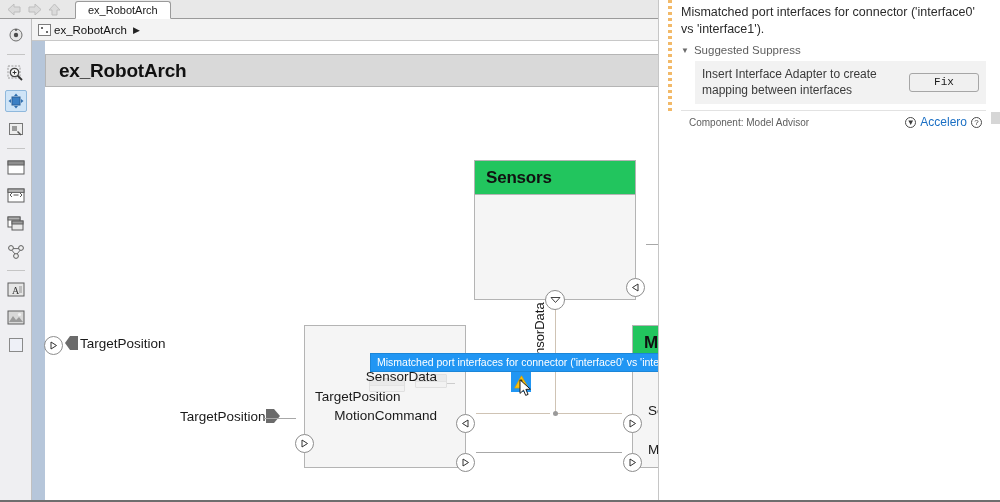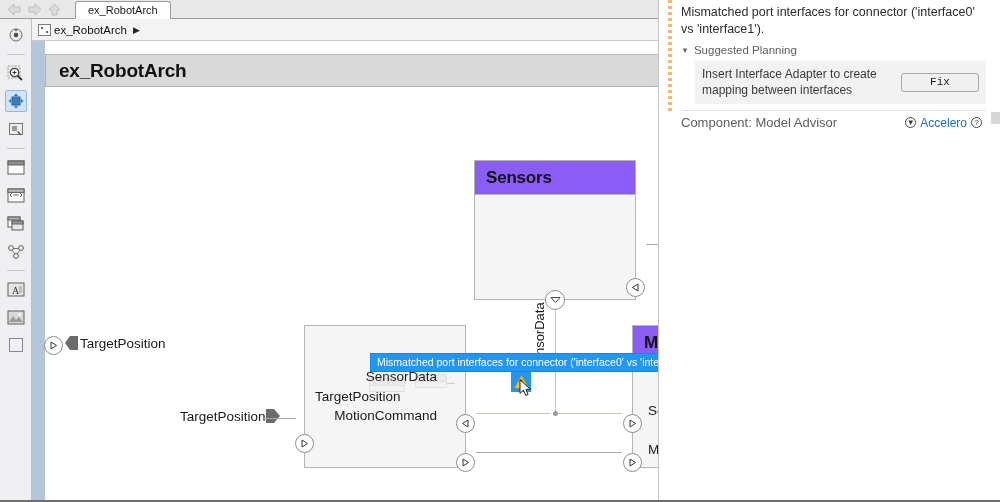--- a/index.html
+++ b/index.html
@@ -82,21 +82,21 @@
     position: absolute; left: 13px; top: 13px; width: 613px; height: 33px;
     background: #d9d9d9; border: 1px solid #b5b5b5; border-right: none;
     display: flex; align-items: center; padding-left: 13px;
     font-size: 19px; font-weight: bold; color: #111;
     letter-spacing: -.2px;
   }
 
   
   .block { position: absolute; border: 1px solid #b4b4b4; background: #f5f5f5; }
   .blockhdr {
-    height: 34px; background: #8b5cf6; border-bottom: 1px solid #b4b4b4;
+    height: 34px; background: #22c55e; border-bottom: 1px solid #b4b4b4;
     display: flex; align-items: center; padding-left: 11px;
     font-size: 17px; font-weight: bold; color: #111; letter-spacing: -.2px;
     overflow: hidden;
   }
   .blockbody { position: relative; width: 100%; height: calc(100% - 35px); }
 
   .port {
     position: absolute; width: 19px; height: 19px; border-radius: 50%;
     background: #ffffff; border: 1px solid #8d8d8d;
     display: flex; align-items: center; justify-content: center;
@@ -175,31 +175,31 @@
   .diagmsg { font-size: 12.5px; color: #2b2b2b; line-height: 17px; }
   .sugrow { display: flex; align-items: center; margin-top: 6px; }
   .caretdown { font-size: 8px; color: #6b6b6b; margin-right: 5px; }
   .sugtitle { font-size: 11.5px; color: #5e5e5e; }
   .actionbox {
     margin: 5px 0 0 14px; background: #f2f2f2;
     display: flex; align-items: center; padding: 5px 7px 6px 7px;
   }
   .actiontext { font-size: 12px; color: #3a3a3a; line-height: 16px; flex: 1; }
   .fixbtn {
-    width: 78px; height: 19px; background: #f0f0f0;
+    width: 70px; height: 19px; background: #f0f0f0;
     border: 1px solid #a6a6a6; border-radius: 3px;
     font-family: "Liberation Mono", monospace; font-size: 11px; color: #1a1a1a;
     display: flex; align-items: center; justify-content: center;
     margin-left: 16px; flex: none;
   }
   .footrow {
     display: flex; align-items: center; margin: 6px 0 0 0;
     border-top: 1px solid #e2e2e2; padding-top: 4px;
   }
-  .compname { font-size: 13px; color: #5e5e5e; flex: 1; }
+  .compname { font-size: 10px; color: #5e5e5e; flex: 1; margin-left: 8px; }
   .suppress { font-size: 12px; color: #1a6fc4; }
   .circicon {
     width: 11px; height: 11px; border-radius: 50%;
     border: 1px solid #4a4a4a; display: inline-flex;
     align-items: center; justify-content: center;
     font-size: 8px; color: #3a3a3a; margin: 0 4px;
   }
   
   .rsb {
     position: absolute; right: 0; top: 112px; width: 9px; height: 12px;
@@ -459,21 +459,21 @@
     </div>
   </div>
 
   <div class="rightpanel">
     <div class="diagcard">
       <div class="zigzag"></div>
       <div class="diagmsg">Mismatched port interfaces for connector ('interface0' vs 'interface1').</div>
 
       <div class="sugrow">
         <span class="caretdown">▼</span>
-        <span class="sugtitle">Suggested Planning</span>
+        <span class="sugtitle">Suggested Suppress</span>
       </div>
 
       <div class="actionbox">
         <div class="actiontext">Insert Interface Adapter to create mapping between interfaces</div>
         <div class="fixbtn">Fix</div>
       </div>
 
       <div class="footrow">
         <span class="compname">Component: Model Advisor</span>
         <span class="circicon">▼</span>

